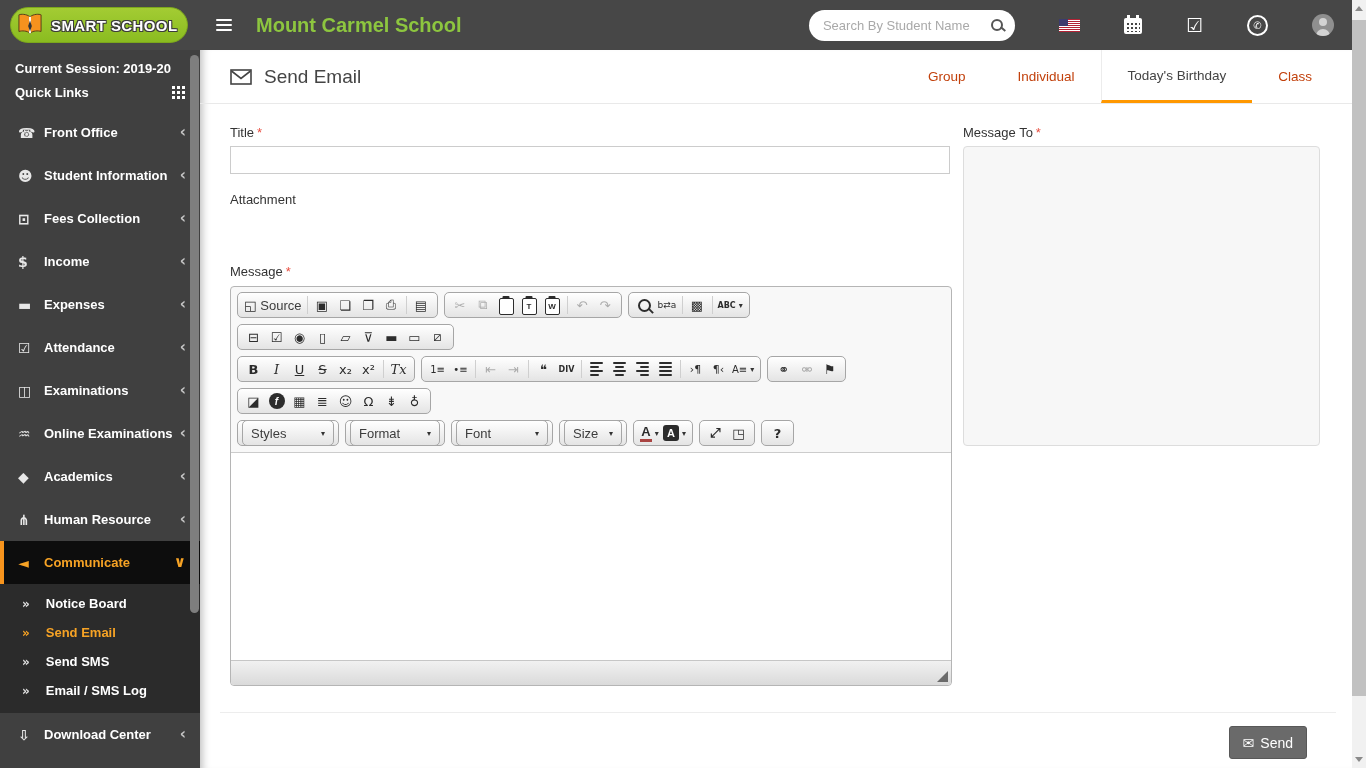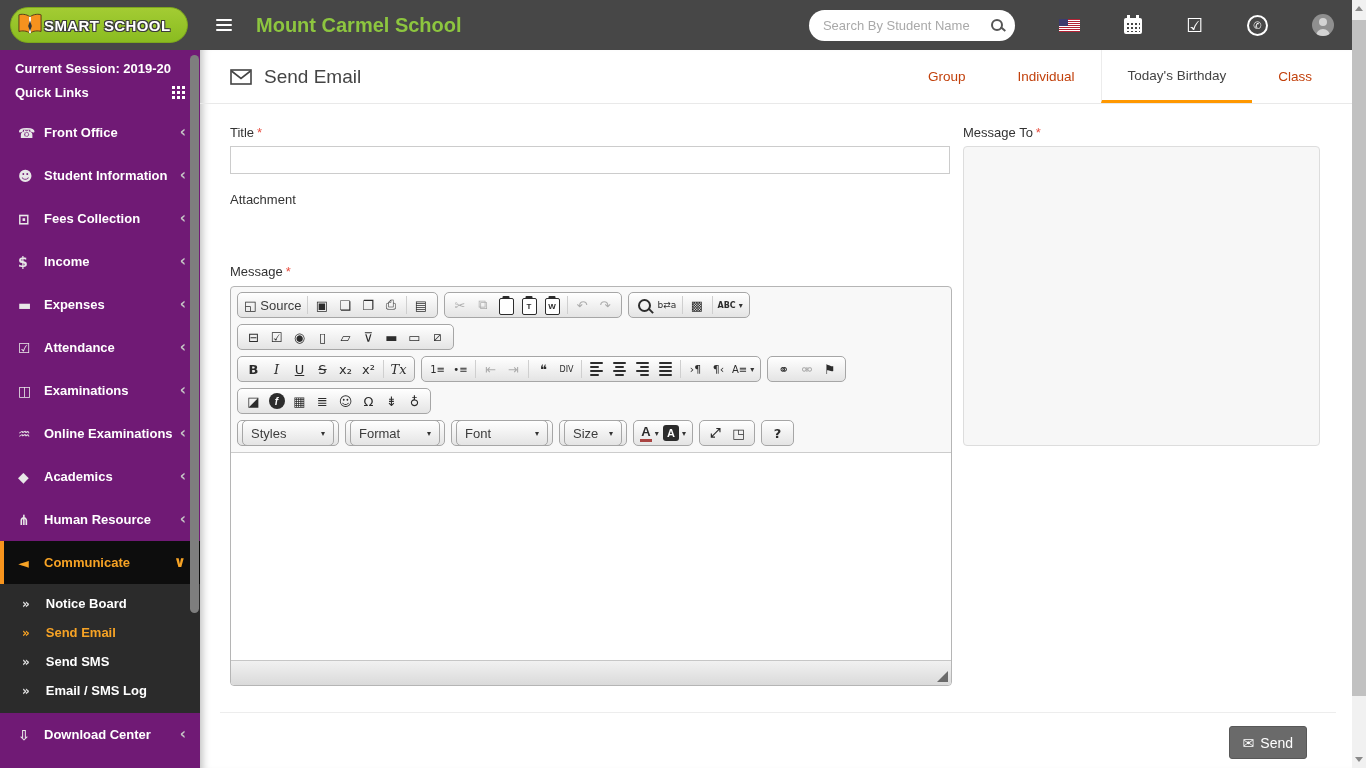--- a/index.html
+++ b/index.html
@@ -4,21 +4,21 @@
 <style>
   html,body{margin:0;padding:0;}
   body{width:1366px;height:768px;overflow:hidden;position:relative;background:#fff;
        font-family:"Liberation Sans",sans-serif;-webkit-font-smoothing:antialiased;}
   .g{font-family:"DejaVu Sans",sans-serif;}
 
   
   .header{position:absolute;top:0;left:0;width:1352px;height:50px;background:#474747;display:flex;align-items:center;z-index:10;}
   .logo-pill{margin-left:10px;width:178px;height:36px;border-radius:18px;background:linear-gradient(#a3cc33,#8abc20);
              border:1px solid #7da81c;box-sizing:border-box;display:flex;align-items:center;padding-left:5px;}
-  .logo-text{font-size:15px;font-weight:bold;color:#fff;letter-spacing:.4px;margin-left:0;
+  .logo-text{font-size:15px;font-weight:bold;color:#fff;letter-spacing:.4px;margin-left:7px;
              text-shadow:1px 1px 0 #3c3c3c,-1px 1px 0 #3c3c3c,1px -1px 0 #3c3c3c,-1px -1px 0 #3c3c3c;}
   .ham{margin-left:28px;cursor:pointer;}
   .ham span{display:block;width:16px;height:2px;background:#fff;margin:3px 0;border-radius:1px;}
   .school-name{margin-left:24px;color:#8dc63f;font-size:20px;font-weight:bold;}
   .header-right{margin-left:auto;display:flex;align-items:center;margin-right:18px;}
   .search-pill{width:206px;height:31px;background:#fff;border-radius:16px;display:flex;align-items:center;padding:0 12px;box-sizing:border-box;}
   .search-input{border:none;outline:none;flex:1;min-width:0;font-size:13px;color:#555;background:transparent;}
   .search-input::placeholder{color:#a9a9a9;}
   .smag{width:8px;height:8px;border:2px solid #555;border-radius:50%;position:relative;flex:none;margin-left:4px;}
   .smag::after{content:"";position:absolute;width:6px;height:2px;background:#555;right:-5px;bottom:-1px;transform:rotate(40deg);}
@@ -36,21 +36,21 @@
   .avatar::after{content:"";position:absolute;bottom:-1px;left:4px;width:14px;height:8px;border-radius:7px 7px 0 0;background:#d3d3d3;}
 
   
   .pg-scroll{position:absolute;top:0;right:0;width:14px;height:768px;background:#f1f1f1;z-index:20;}
   .pg-up,.pg-down{position:absolute;left:3px;width:0;height:0;border-left:4px solid transparent;border-right:4px solid transparent;}
   .pg-up{top:6px;border-bottom:5px solid #8a8a8a;}
   .pg-down{bottom:6px;border-top:5px solid #8a8a8a;}
   .pg-thumb{position:absolute;top:20px;left:0;width:14px;height:676px;background:#c1c1c1;}
 
   
-  .sidebar{position:absolute;top:50px;left:0;width:200px;height:718px;background:#701a75;z-index:5;overflow:hidden;}
+  .sidebar{position:absolute;top:50px;left:0;width:200px;height:718px;background:#404040;z-index:5;overflow:hidden;}
   .session{padding:11px 15px 9px 15px;color:#fff;font-size:13px;font-weight:bold;}
   .session-line1{margin-bottom:9px;}
   .session-line2{display:flex;align-items:center;justify-content:space-between;}
   .grid-ico{width:3px;height:3px;background:#fff;margin-right:10px;
             box-shadow:5px 0 0 #fff,10px 0 0 #fff,0 5px 0 #fff,5px 5px 0 #fff,10px 5px 0 #fff,0 10px 0 #fff,5px 10px 0 #fff,10px 10px 0 #fff;
             margin-bottom:10px;}
   .menu{margin-top:2px;}
   .menu-item{height:43px;display:flex;align-items:center;padding:0 14px 0 18px;font-size:13px;font-weight:bold;color:#fff;cursor:pointer;position:relative;}
   .menu-item .mi-icon{width:26px;font-size:14px;color:#e8e8e8;flex:none;}
   .menu-item .mi-label{flex:1;}
@@ -423,21 +423,21 @@
               <span class="g">⇤</span>
             </span>
             <span class="tb-btn disabled">
               <span class="g">⇥</span>
             </span>
             <span class="tb-sep"></span>
             <span class="tb-btn">
               <span class="g">❝</span>
             </span>
             <span class="tb-btn">
-              <span class="g" style="font-size: 8px; font-weight: normal;">DIV</span>
+              <span class="g" style="font-size: 8px; font-weight: bold;">DIV</span>
             </span>
             <span class="tb-sep"></span>
             <span class="tb-btn">
               <span class="bars left">
                 <i></i>
                 <i></i>
                 <i></i>
                 <i></i>
               </span>
             </span>

